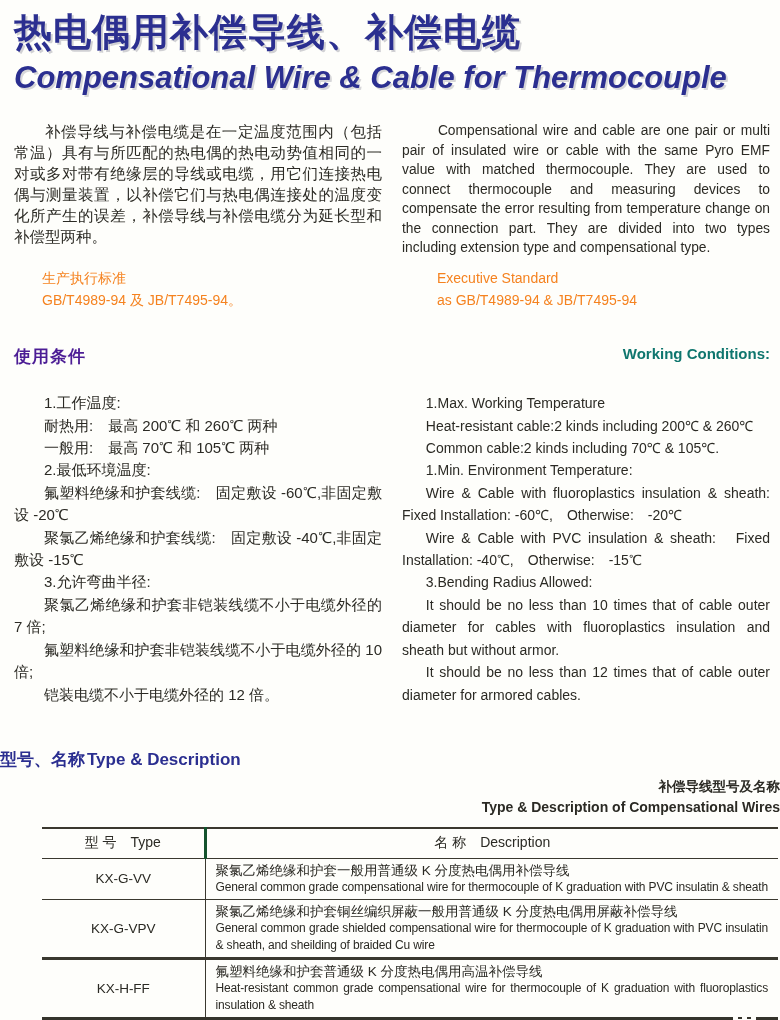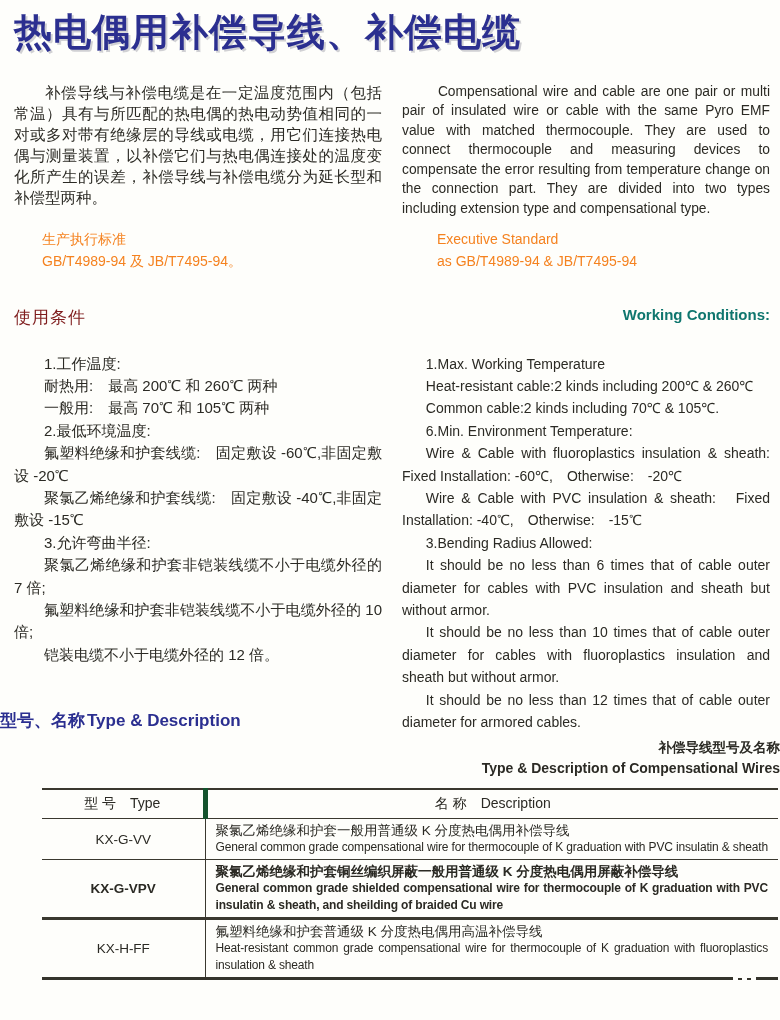--- a/index.html
+++ b/index.html
@@ -30,21 +30,21 @@
   .intro { margin-top: 26px; height: 146px; overflow: visible; }
   .intro .zh { font-size: 15.5px; line-height: 21px; text-align: justify; text-indent: 2em; }
   .intro .en { font-size: 13.8px; line-height: 19.5px; text-align: justify; text-indent: 2.6em; }
   
   .standard { height: 58px; gap: 26px; }
   .standard p { font-size: 14px; line-height: 22px; color: #f5821f; }
   .standard .blk-zh { padding-left: 28px; }
   .standard .blk-en { padding-left: 36px; }
   
   .wc-head { margin-top: 20px; }
-  .wc-head .h-zh { font-size: 17px; font-weight: 400; color: #7f1d1d; letter-spacing: 1px; }
+  .wc-head .h-zh { font-size: 17px; font-weight: 700; color: #4c1d95; letter-spacing: 1px; }
   .wc-head .h-en { font-size: 15px; font-weight: 800; color: #0f766e; text-align: right; }
   .conditions { margin-top: 24px; height: 352px; overflow: visible; }
   .conditions p { margin: 0; }
   .conditions .zh p { font-size: 15px; line-height: 22.4px; text-align: justify; text-indent: 2em; }
   .conditions .en p { font-size: 14px; line-height: 22.4px; text-align: justify; text-indent: 1.7em; }
   
   .type-heading { margin-top: 4px; padding: 0 0; color: #2b2f90; font-weight: 800; font-size: 17px; }
   .type-heading .t-en { margin-left: 2px; }
   .tbl-subtitle { margin-top: 6px; text-align: right; font-weight: 700; }
   .tbl-subtitle .s-zh { font-size: 13.5px; line-height: 20px; }
@@ -55,38 +55,39 @@
   col.c-type { width: 163px; }
   th, td { vertical-align: middle; }
   thead th {
     font-weight: 400; font-size: 14px; height: 30px;
     border-bottom: 1px solid #3a382f; text-align: center;
   }
   td.cell-type {
     text-align: center; font-size: 13.5px;
     border-right: 1px solid #3a382f;
   }
-  th.cell-type-h { border-right: 5px solid #14532d; }
+  th.cell-type-h { border-right: 3px solid #14532d; }
   td.cell-desc { padding: 3px 10px; }
   .d-zh { font-size: 13.5px; line-height: 17px; text-align: justify; }
   .d-en { font-size: 12px; line-height: 17px; letter-spacing: -0.15px; text-align: justify; }
   tr.r1 td { border-bottom: 1px solid #3a382f; }
-  tr.r2 td { border-bottom: 3px solid #3a382f; font-weight: bold; }
+  tr.r2 td { border-bottom: 3px solid #3a382f; }
   .hgap { display: inline-block; width: 14px; }
   
   .tbb { display: flex; align-items: center; height: 3px; }
   .tbb-long { flex: 1 1 auto; height: 3px; background: #35342c; }
   .tbb-dot { width: 4px; height: 2px; background: #35342c; margin-left: 5px; }
   .tbb-short { width: 22px; height: 3px; background: #35342c; margin-left: 5px; }
 </style>
 </head>
 <body>
 
 <div class="hdr">
   <div class="title-zh">热电偶用补偿导线、补偿电缆</div>
+  <div class="title-en">Compensational Wire &amp; Cable for Thermocouple</div>
 </div>
 
 <div class="two-col intro">
   <div>
     <p class="zh">补偿导线与补偿电缆是在一定温度范围内（包括常温）具有与所匹配的热电偶的热电动势值相同的一对或多对带有绝缘层的导线或电缆，用它们连接热电偶与测量装置，以补偿它们与热电偶连接处的温度变化所产生的误差，补偿导线与补偿电缆分为延长型和补偿型两种。</p>
   </div>
   <div>
     <p class="en">Compensational wire and cable are one pair or multi pair of insulated wire or cable with the same Pyro EMF value with matched thermocouple. They are used to connect thermocouple and measuring devices to compensate the error resulting from temperature change on the connection part. They are divided into two types including extension type and compensational type.</p>
   </div>
 </div>
@@ -117,25 +118,24 @@
     <p>聚氯乙烯绝缘和护套线缆:　固定敷设 -40℃,非固定敷设 -15℃</p>
     <p>3.允许弯曲半径:</p>
     <p>聚氯乙烯绝缘和护套非铠装线缆不小于电缆外径的 7 倍;</p>
     <p>氟塑料绝缘和护套非铠装线缆不小于电缆外径的 10 倍;</p>
     <p>铠装电缆不小于电缆外径的 12 倍。</p>
   </div>
   <div class="en">
     <p>1.Max. Working Temperature</p>
     <p>Heat-resistant cable:2 kinds including 200℃ &amp; 260℃</p>
     <p>Common cable:2 kinds including 70℃ &amp; 105℃.</p>
-    <p>6.Min. Environment Temperature:</p>
+    <p>1.Min. Environment Temperature:</p>
     <p>Wire &amp; Cable with fluoroplastics insulation &amp; sheath: Fixed Installation: -60℃,　Otherwise:　-20℃</p>
     <p>Wire &amp; Cable with PVC insulation &amp; sheath:　Fixed Installation: -40℃,　Otherwise:　-15℃</p>
     <p>3.Bending Radius Allowed:</p>
-    <p>It should be no less than 6 times that of cable outer diameter for cables with PVC insulation and sheath but without armor.</p>
     <p>It should be no less than 10 times that of cable outer diameter for cables with fluoroplastics insulation and sheath but without armor.</p>
     <p>It should be no less than 12 times that of cable outer diameter for armored cables.</p>
   </div>
 </div>
 
 <div class="type-heading">
   <span>型号、名称</span><span class="t-en">Type &amp; Description</span>
 </div>
 
 <div class="tbl-subtitle">

